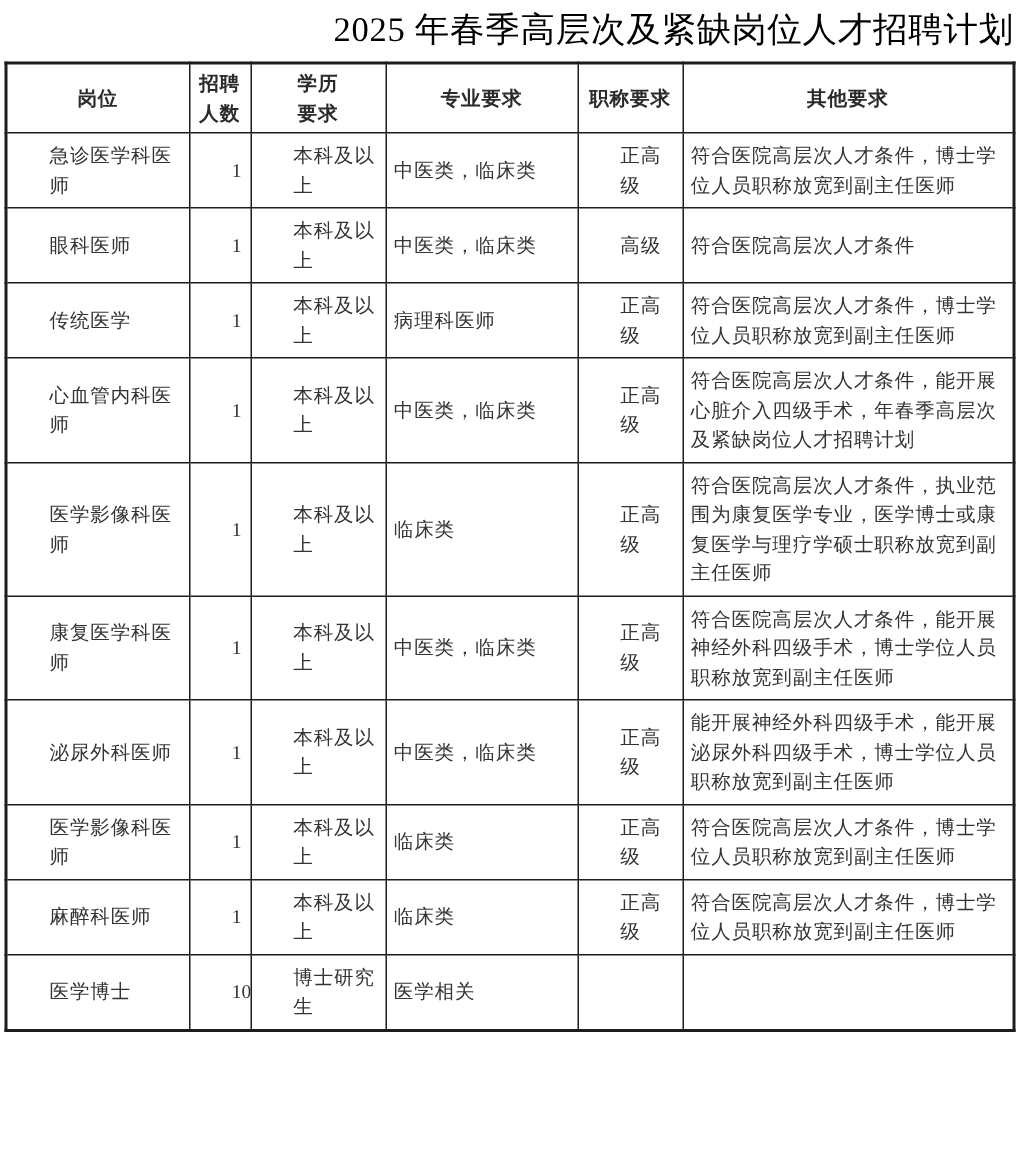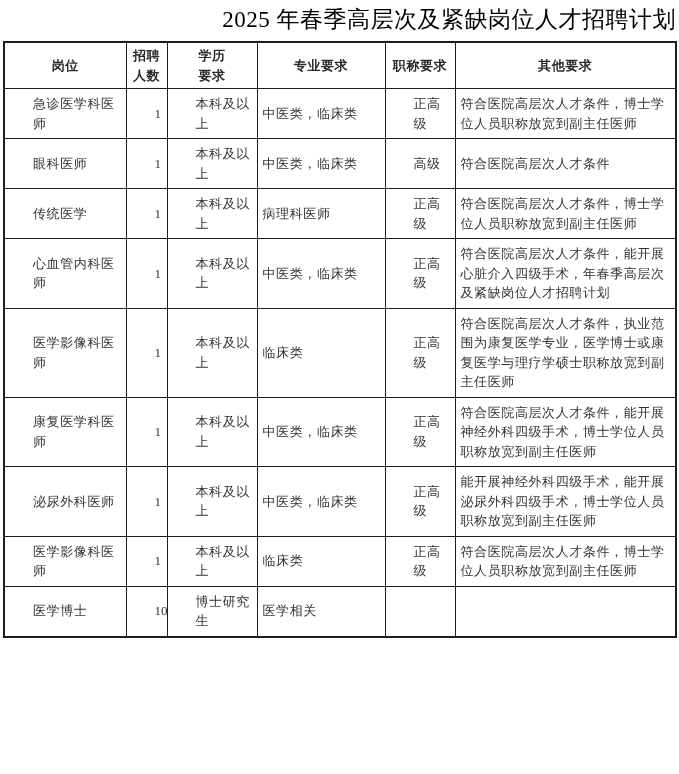--- a/index.html
+++ b/index.html
@@ -143,20 +143,28 @@
         </tr>
         <tr>
           <td class="col-position align-center">医学影像科医师</td>
           <td class="col-headcount align-center">1</td>
           <td class="col-education align-center">本科及以上</td>
           <td class="col-major align-left">临床类</td>
           <td class="col-title_req align-center">正高级</td>
           <td class="col-other align-left">符合医院高层次人才条件，博士学位人员职称放宽到副主任医师</td>
         </tr>
         <tr>
+          <td class="col-position align-center">麻醉科医师</td>
+          <td class="col-headcount align-center">1</td>
+          <td class="col-education align-center">本科及以上</td>
+          <td class="col-major align-left">临床类</td>
+          <td class="col-title_req align-center">正高级</td>
+          <td class="col-other align-left">符合医院高层次人才条件，博士学位人员职称放宽到副主任医师</td>
+        </tr>
+        <tr>
           <td class="col-position align-center">医学博士</td>
           <td class="col-headcount align-center">10</td>
           <td class="col-education align-center">博士研究生</td>
           <td class="col-major align-left">医学相关</td>
           <td class="col-title_req align-center"></td>
           <td class="col-other align-left"></td>
         </tr>
       </tbody>
   </table>
 </div>

